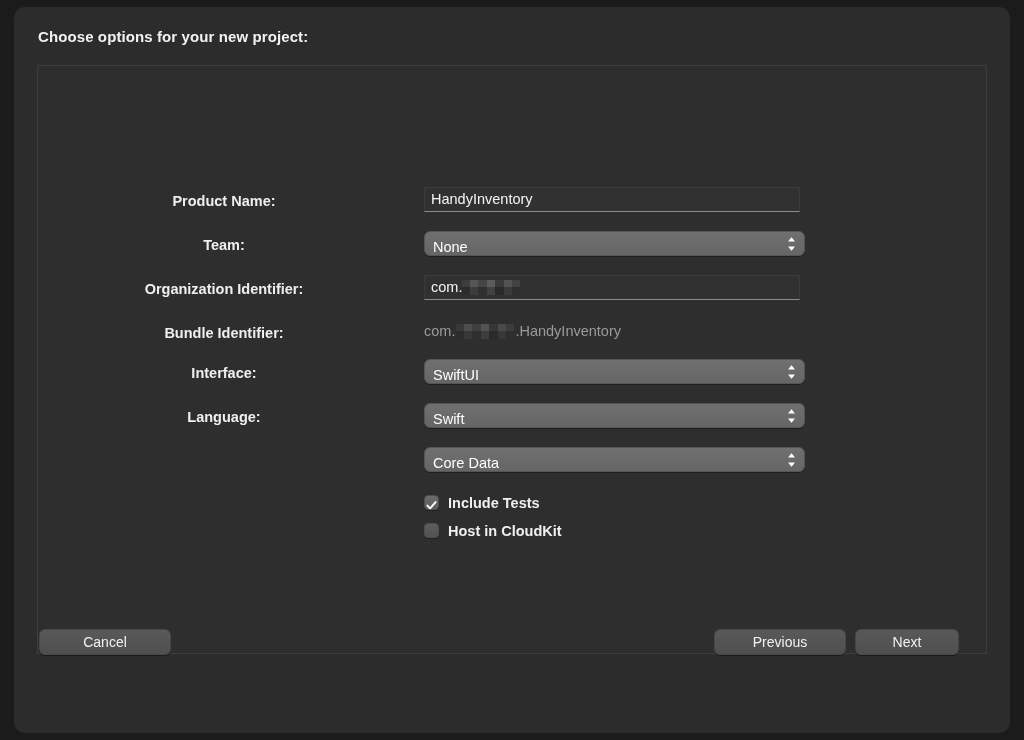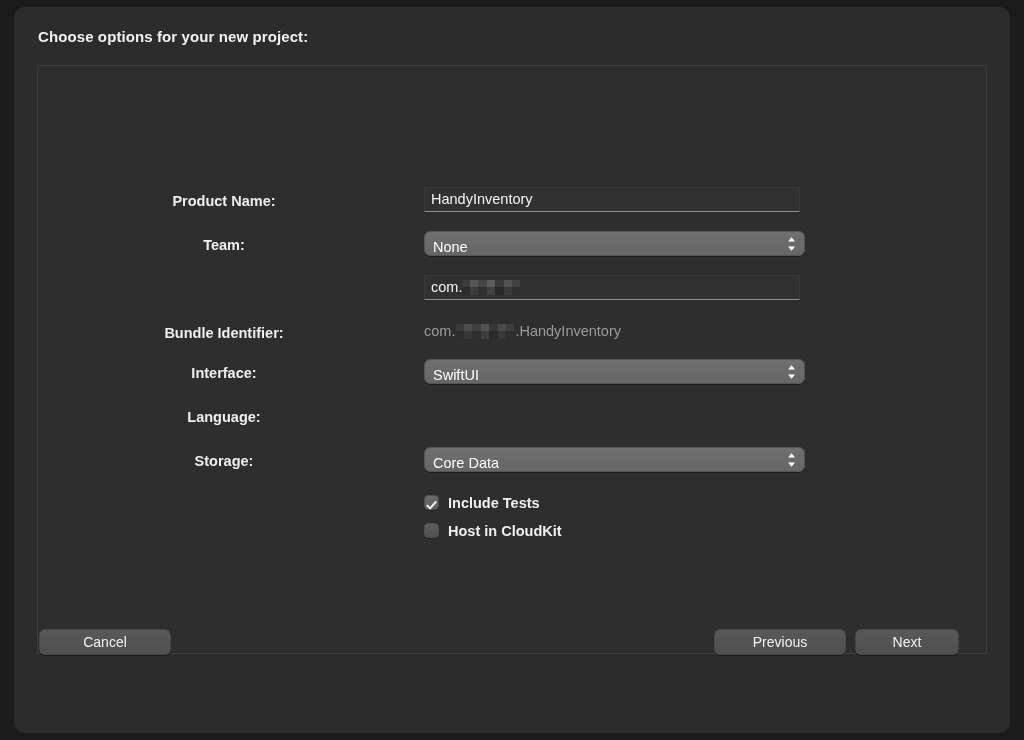--- a/index.html
+++ b/index.html
@@ -244,20 +244,21 @@
               <svg viewBox="0 0 11 16" width="11" height="16" aria-hidden="true">
                 <path d="M5.5 1.2 L9 5.6 H2 Z" fill="#ffffff"></path>
                 <path d="M5.5 14.8 L9 10.4 H2 Z" fill="#ffffff"></path>
               </svg>
             </span>
           </div>
         </div>
       </div>
 
       <div class="row">
+        <div class="field-label">Organization Identifier:</div>
         <div class="control">
           <div class="textfield">
             <span>com.</span>
             <span class="redact"></span>
           </div>
         </div>
       </div>
 
       <div class="row tight">
         <div class="field-label">Bundle Identifier:</div>
@@ -280,24 +281,34 @@
                 <path d="M5.5 1.2 L9 5.6 H2 Z" fill="#ffffff"></path>
                 <path d="M5.5 14.8 L9 10.4 H2 Z" fill="#ffffff"></path>
               </svg>
             </span>
           </div>
         </div>
       </div>
 
       <div class="row">
         <div class="field-label">Language:</div>
-      </div>
-
-      <div class="row">
-        <div class="field-label">Storage:</div>
+        <div class="control">
+          <div class="popup">
+            <span>Swift</span>
+            <span class="chev">
+              <svg viewBox="0 0 11 16" width="11" height="16" aria-hidden="true">
+                <path d="M5.5 1.2 L9 5.6 H2 Z" fill="#ffffff"></path>
+                <path d="M5.5 14.8 L9 10.4 H2 Z" fill="#ffffff"></path>
+              </svg>
+            </span>
+          </div>
+        </div>
+      </div>
+
+      <div class="row">
         <div class="control">
           <div class="popup">
             <span>Core Data</span>
             <span class="chev">
               <svg viewBox="0 0 11 16" width="11" height="16" aria-hidden="true">
                 <path d="M5.5 1.2 L9 5.6 H2 Z" fill="#ffffff"></path>
                 <path d="M5.5 14.8 L9 10.4 H2 Z" fill="#ffffff"></path>
               </svg>
             </span>
           </div>

